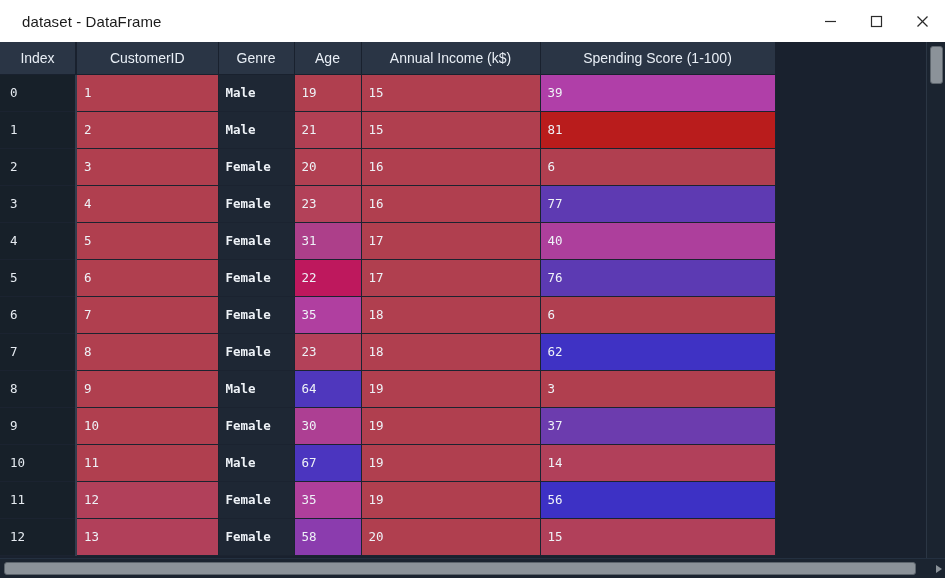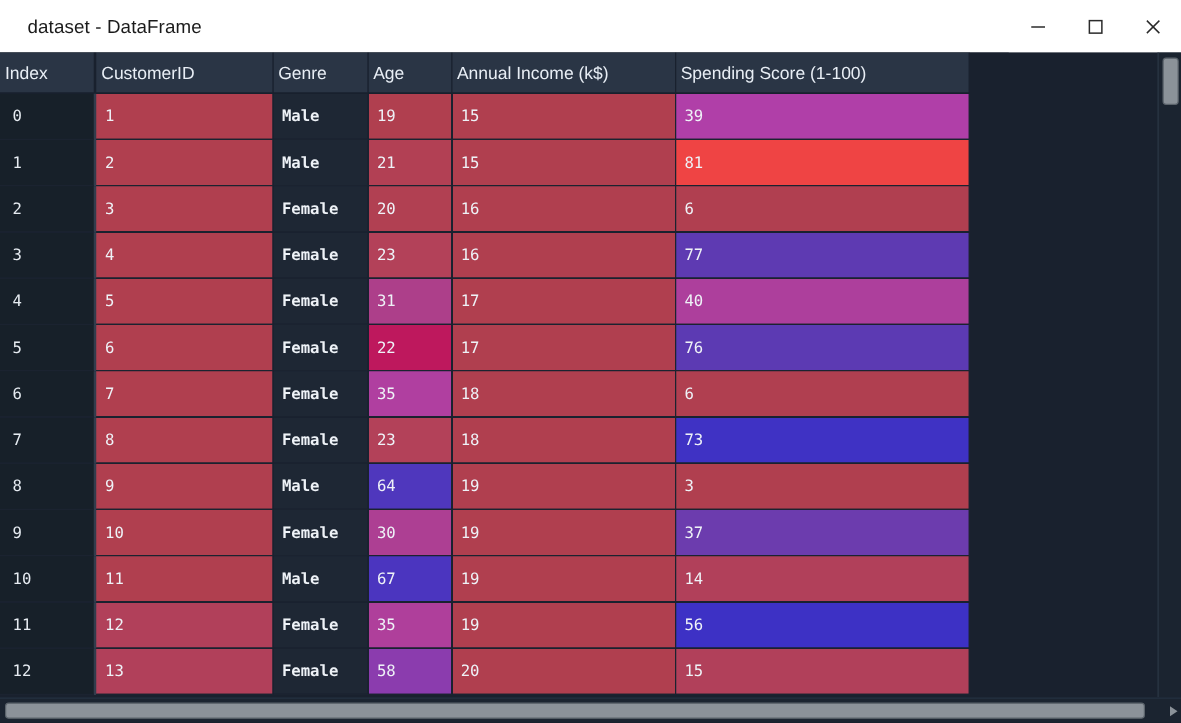--- a/index.html
+++ b/index.html
@@ -62,21 +62,21 @@
     font-size: 12.5px;
   }
 
   table.grid th {
     background: #2a3545;
     color: #e8eef5;
     font-family: "Liberation Sans", sans-serif;
     font-weight: normal;
     font-size: 14px;
     height: 32px;
-    text-align: left;
+    text-align: center;
     border-right: 1px solid #19212e;
     border-bottom: 1px solid #19212e;
     padding: 0 4px;
     white-space: nowrap;
   }
   table.grid th.idxhead {
     background: #2a3545;
     border-right: 2px solid #19212e;
   }
 
@@ -280,21 +280,21 @@
             <td style="background: rgb(176, 63, 79);">19</td>
             <td style="background: rgb(176, 63, 79);">15</td>
             <td style="background: rgb(176, 63, 168);">39</td>
           </tr>
           <tr>
             <td class="idx">1</td>
             <td style="background: rgb(176, 63, 79);">2</td>
             <td class="genre">Male</td>
             <td style="background: rgb(178, 64, 84);">21</td>
             <td style="background: rgb(176, 63, 79);">15</td>
-            <td style="background: #ef4444;">81</td>
+            <td style="background: #b91c1c;">81</td>
           </tr>
           <tr>
             <td class="idx">2</td>
             <td style="background: rgb(176, 63, 79);">3</td>
             <td class="genre">Female</td>
             <td style="background: rgb(177, 64, 82);">20</td>
             <td style="background: rgb(176, 63, 79);">16</td>
             <td style="background: rgb(176, 63, 80);">6</td>
           </tr>
           <tr>
@@ -328,21 +328,21 @@
             <td style="background: rgb(176, 63, 160);">35</td>
             <td style="background: rgb(176, 63, 79);">18</td>
             <td style="background: rgb(176, 63, 80);">6</td>
           </tr>
           <tr>
             <td class="idx">7</td>
             <td style="background: rgb(176, 63, 79);">8</td>
             <td class="genre">Female</td>
             <td style="background: rgb(179, 65, 89);">23</td>
             <td style="background: rgb(176, 63, 79);">18</td>
-            <td style="background: rgb(63, 50, 196);">73</td>
+            <td style="background: rgb(63, 50, 196);">62</td>
           </tr>
           <tr>
             <td class="idx">8</td>
             <td style="background: rgb(176, 63, 79);">9</td>
             <td class="genre">Male</td>
             <td style="background: rgb(79, 55, 189);">64</td>
             <td style="background: rgb(176, 63, 79);">19</td>
             <td style="background: rgb(176, 63, 79);">3</td>
           </tr>
           <tr>

